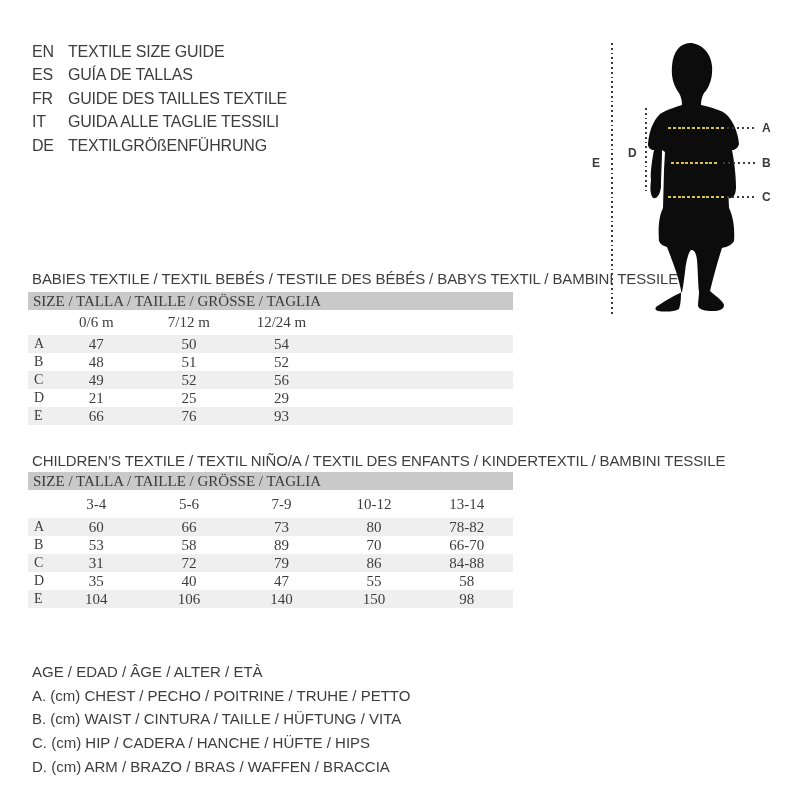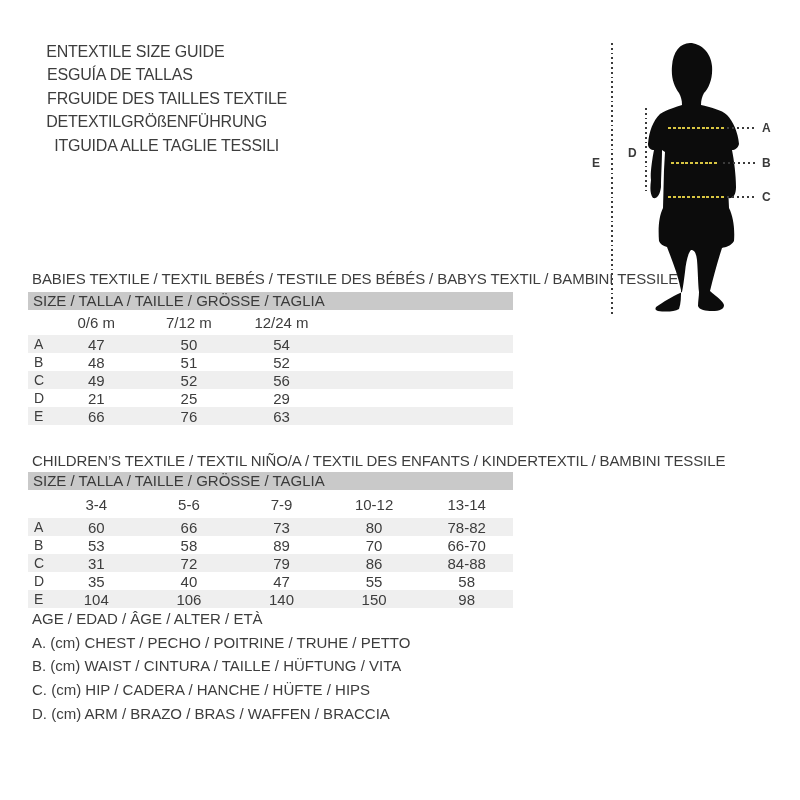--- a/index.html
+++ b/index.html
@@ -2,42 +2,42 @@
 <html><head>
 <meta charset="utf-8">
 <style>
   html,body{margin:0;padding:0;background:#fff;}
   .page{
     position:relative;width:800px;height:800px;background:#ffffff;overflow:hidden;
     font-family:"Liberation Sans","DejaVu Sans",sans-serif;color:#3d3d3d;
   }
   
   .lang-list{position:absolute;left:32px;top:40px;}
-  .lang-row{display:flex;height:23.5px;align-items:center;font-size:16px;letter-spacing:-0.2px;text-align:right;}
+  .lang-row{display:flex;height:23.5px;align-items:center;font-size:16px;letter-spacing:-0.2px;}
   .lang-code{width:36px;}
   
   .figure{position:absolute;left:585px;top:40px;width:200px;height:285px;}
   .figure svg{position:absolute;left:60px;top:0;}
   .vline{position:absolute;width:2px;background-image:repeating-linear-gradient(to bottom,#3b3b3b 0 1.8px,transparent 1.8px 4.8px);}
   .e-line{left:26px;top:3px;height:273px;}
   .d-line{left:60px;top:68px;height:85px;}
   .hdash{position:absolute;height:2.4px;background-image:repeating-linear-gradient(to right,var(--dash) 0 3px,transparent 3px 4.8px);}
   .hdot{position:absolute;height:2px;background-image:repeating-linear-gradient(to right,#3b3b3b 0 2px,transparent 2px 5px);}
   .m-label{position:absolute;font-size:12px;font-weight:bold;color:#3a3a3a;}
   
   .section-heading{position:absolute;left:32px;font-size:15px;letter-spacing:-0.1px;white-space:nowrap;}
-  .sg-table{position:absolute;left:28px;width:485px;}
+  .sg-table{position:absolute;left:28px;width:485px;font-family:Liberation Serif, serif;}
   .size-band{height:18px;background:#c9c9c9;font-size:15px;line-height:18px;padding-left:5px;color:#3a3a3a;}
   .t-row{display:flex;height:18px;align-items:center;font-size:15px;}
   .t-row.header{height:25px;align-items:center;}
   .label-cell{width:22px;padding-left:6px;font-size:14px;box-sizing:border-box;}
   .val-cell{width:92.6px;text-align:center;}
   .stripe{background:#efefef;}
   
-  .legend{position:absolute;left:32px;top:607px;}
+  .legend{position:absolute;left:32px;top:660px;}
   .legend-line{height:23.6px;font-size:15px;display:flex;align-items:center;white-space:nowrap;}
 </style>
 </head>
 <body>
 
 <div class="page" style="--dash:#d8c542;">
 
   <div class="lang-list">
     <div class="lang-row">
       <span class="lang-code">EN</span>
@@ -45,26 +45,26 @@
     </div>
     <div class="lang-row">
       <span class="lang-code">ES</span>
       <span class="lang-title">GUÍA DE TALLAS</span>
     </div>
     <div class="lang-row">
       <span class="lang-code">FR</span>
       <span class="lang-title">GUIDE DES TAILLES TEXTILE</span>
     </div>
     <div class="lang-row">
+      <span class="lang-code">IT</span>
+      <span class="lang-title">GUIDA ALLE TAGLIE TESSILI</span>
+    </div>
+    <div class="lang-row">
       <span class="lang-code">DE</span>
       <span class="lang-title">TEXTILGRÖßENFÜHRUNG</span>
-    </div>
-    <div class="lang-row">
-      <span class="lang-code">IT</span>
-      <span class="lang-title">GUIDA ALLE TAGLIE TESSILI</span>
     </div>
   </div>
 
   <div class="figure">
     <svg width="100" height="278" viewBox="0 0 100 278">
       <path fill="#0c0c0c" d="M45,3 C55,3 66,12 67,26 C68,38 64,48 59,53 C57,57 56,60 56,65 C65,67 77,70 82,75 C88,81 93,92 94,104 C93,108 90,110 87,110 C89,120 91,135 91,147 C91,155 88,159 83,158 C81,155 82,150 83,146 L84,168 C88,176 90,188 89,201 C86,206 81,207 77,208 C73,220 69,235 65,251 C72,257 78,261 79,265 C79,269 75,271 67,271 C61,271 54,270 53,266 C53,261 54,256 54,252 C53,244 53,232 52,220 C51,212 49,210 46,210 C43,213 41,222 40,232 C39,240 38,247 37,252 C31,255 21,260 14,265 C10,267 9,270 13,271 C20,272 29,272 34,269 C36,263 36,257 36,250 C33,235 27,220 22,207 C18,206 15,204 14,201 C13,188 14,176 18,168 L19,130 L20,112 L17,110 C17,122 16,137 16,147 C15,155 12,159 8,158 C5,154 5,148 6,140 C5,135 7,120 9,110 C6,110 3,108 3,104 C4,91 8,81 15,74 C23,69 31,67 37,65 C37,60 36,57 34,53 C29,46 26,38 27,26 C28,12 35,3 45,3 Z"></path>
     </svg>
     <div class="vline e-line"></div>
     <div class="vline d-line"></div>
 
@@ -112,21 +112,21 @@
     <div class="t-row">
       <span class="label-cell">D</span>
       <span class="val-cell">21</span>
       <span class="val-cell">25</span>
       <span class="val-cell">29</span>
     </div>
     <div class="t-row stripe">
       <span class="label-cell">E</span>
       <span class="val-cell">66</span>
       <span class="val-cell">76</span>
-      <span class="val-cell">63</span>
+      <span class="val-cell">93</span>
     </div>
   </div>
 
   <div class="section-heading" style="top:444px;margin-top:8px;">CHILDREN’S TEXTILE / TEXTIL NIÑO/A / TEXTIL DES ENFANTS / KINDERTEXTIL / BAMBINI TESSILE</div>
   <div class="sg-table" style="top:472px;">
     <div class="size-band">SIZE / TALLA / TAILLE / GRÖSSE / TAGLIA</div>
     <div class="t-row header" style="height:28px;">
       <span class="label-cell"></span>
       <span class="val-cell">3-4</span>
       <span class="val-cell">5-6</span>

